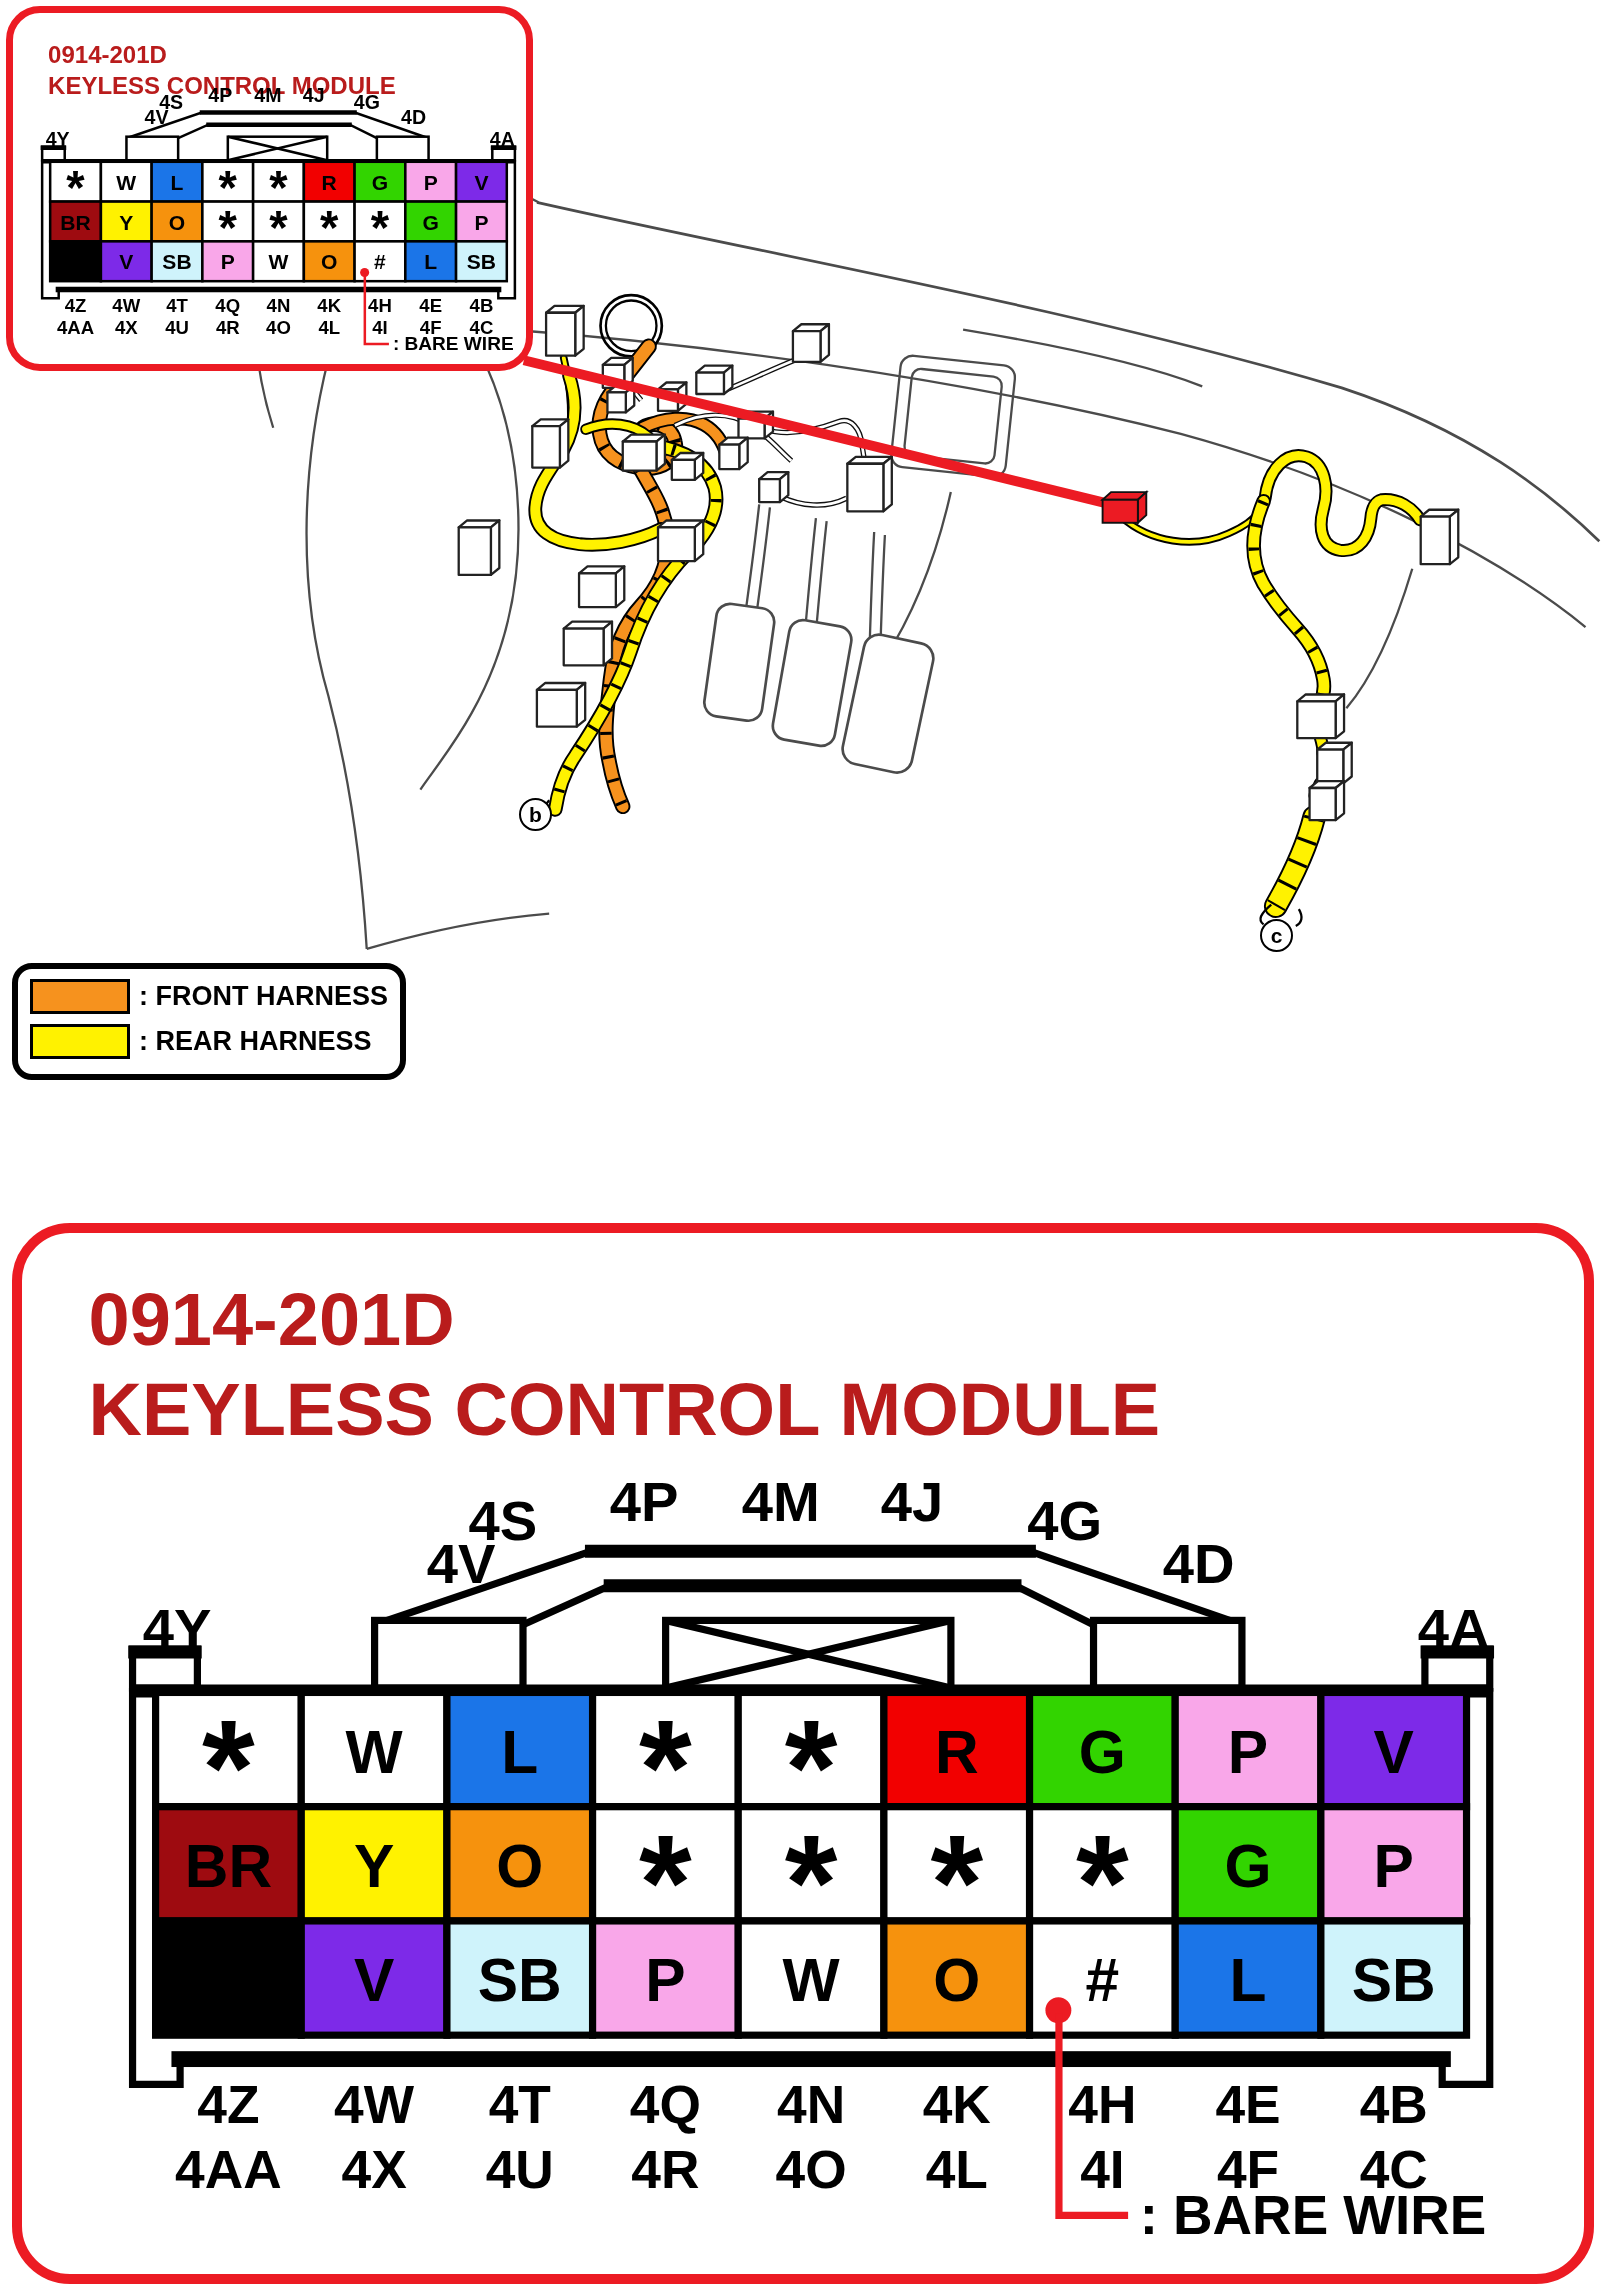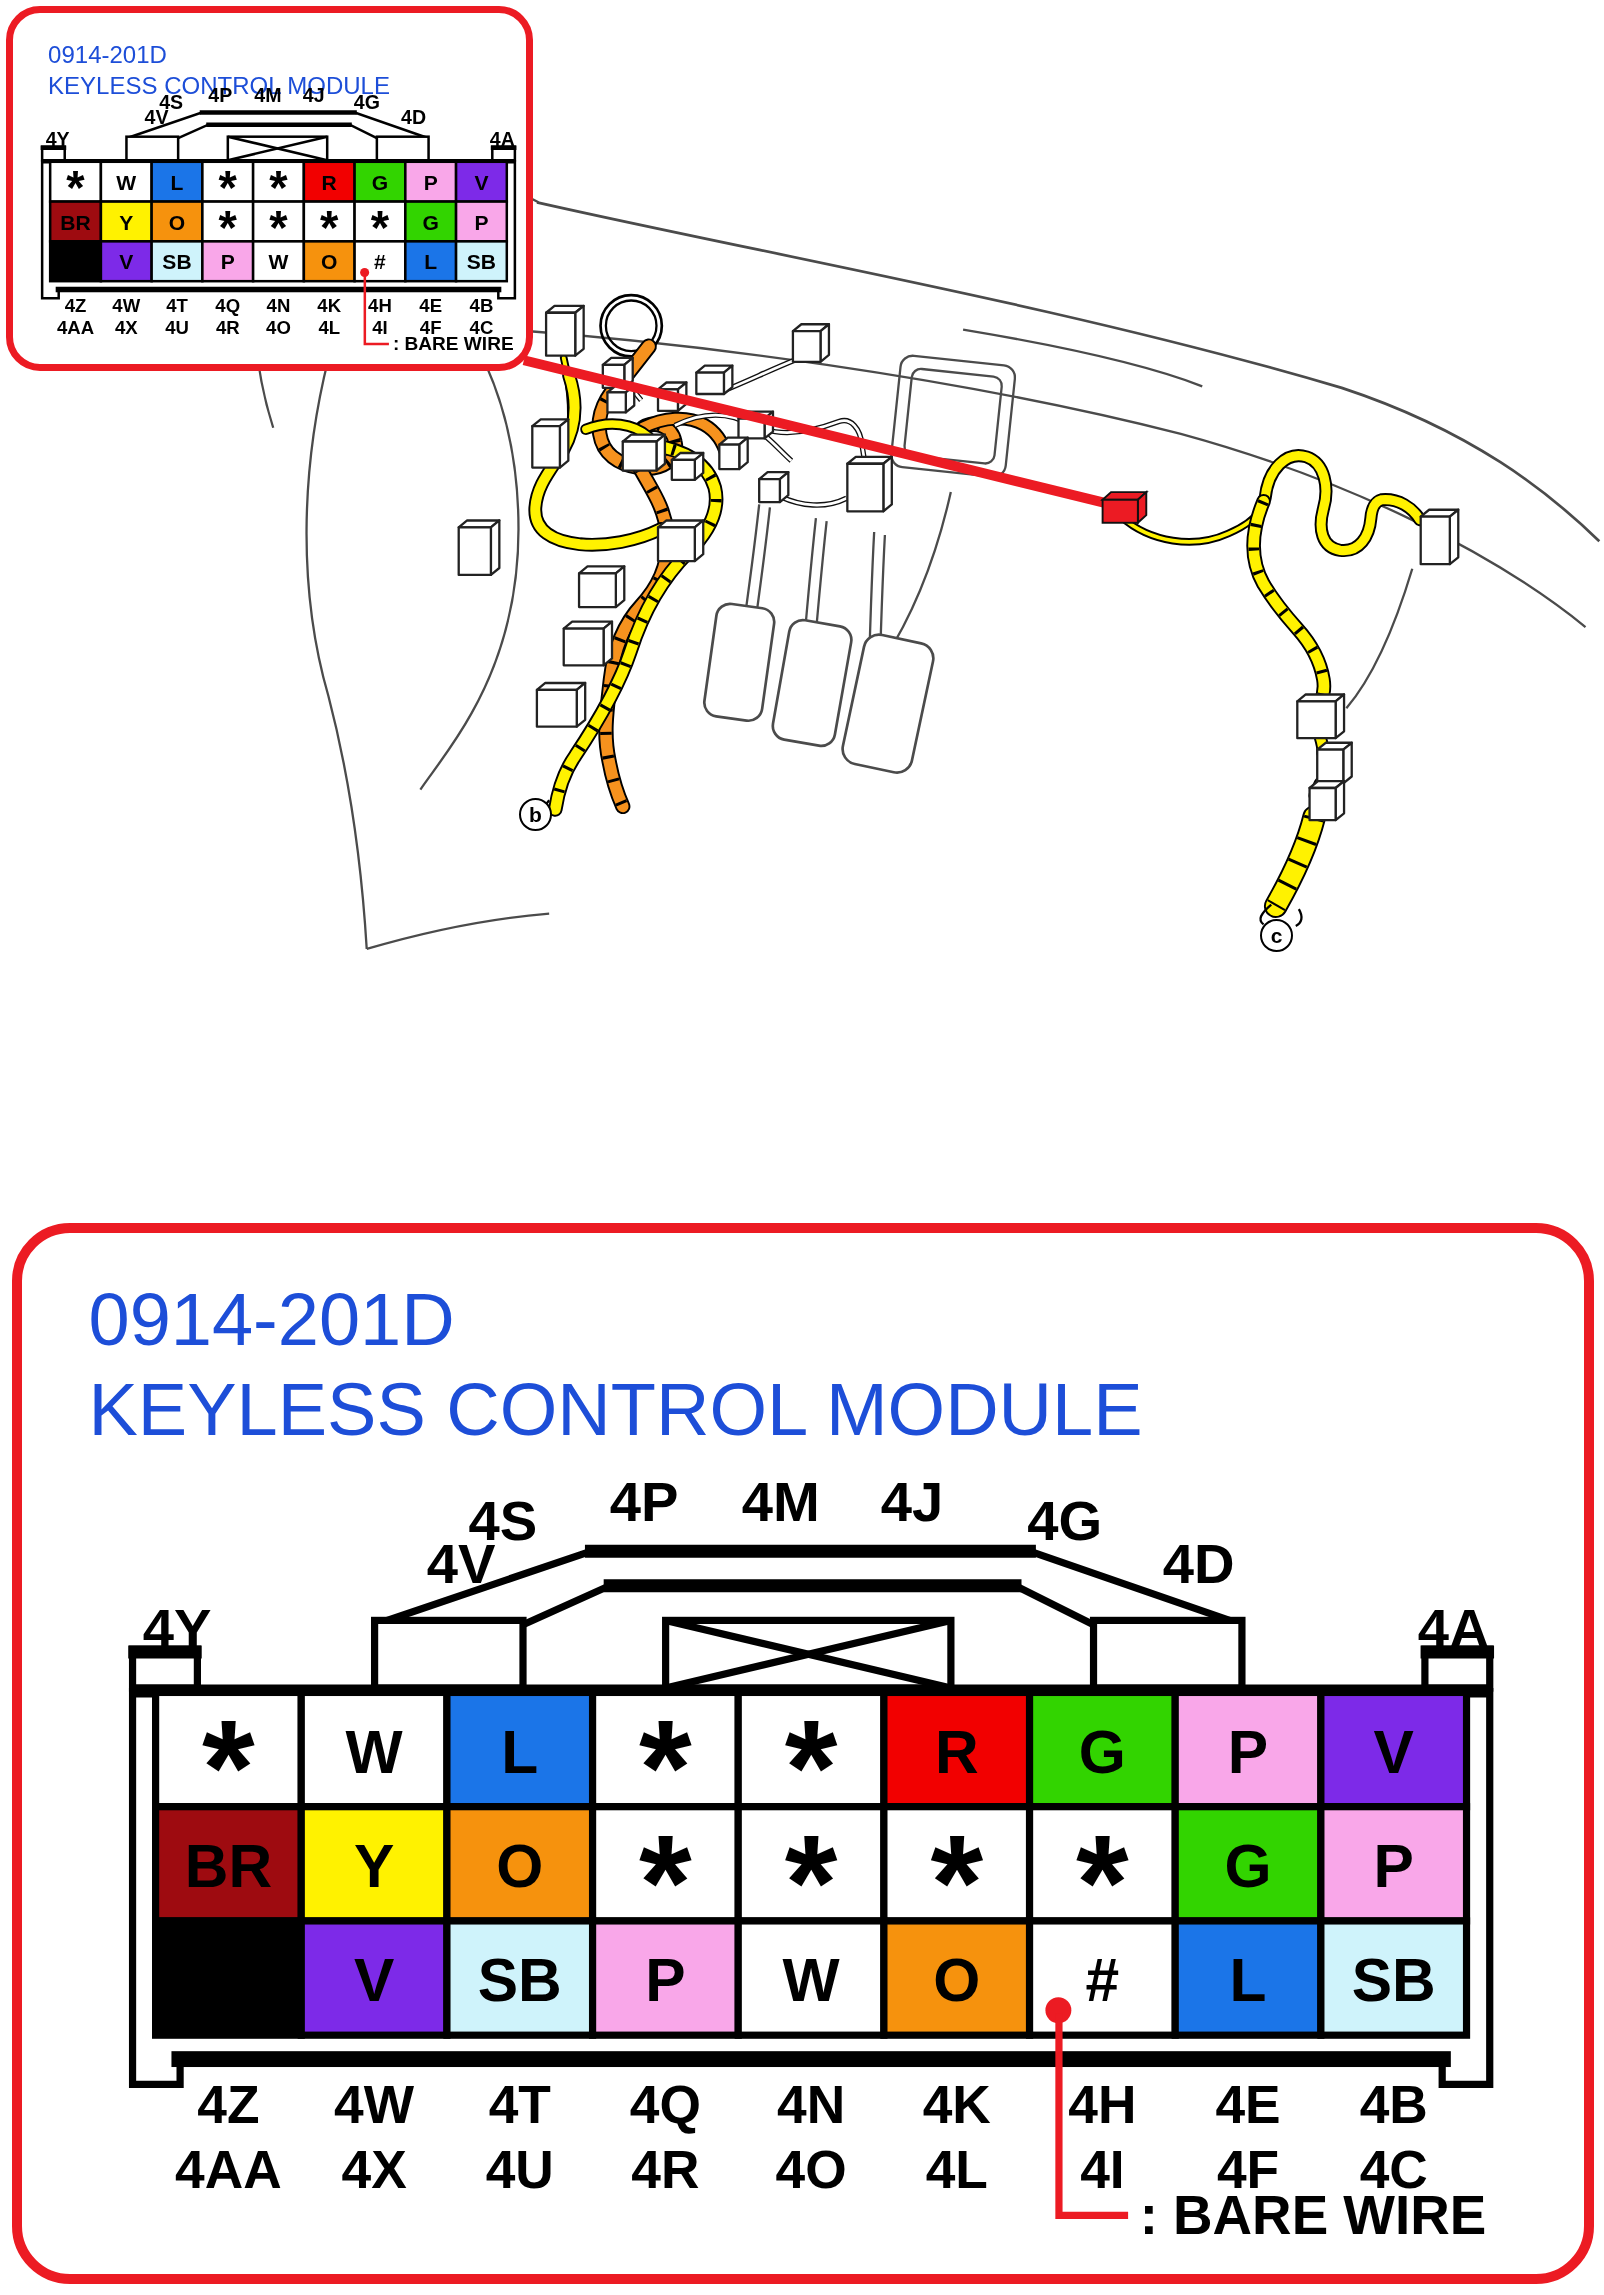--- a/index.html
+++ b/index.html
@@ -3,21 +3,21 @@
 <meta charset="utf-8">
 <style>
   html,body{margin:0;padding:0;background:#fff;}
   .page{position:relative;width:1605px;height:2295px;background:#fff;overflow:hidden;
         font-family:"Liberation Sans","DejaVu Sans",sans-serif;}
   
   .panel{position:absolute;background:#fff;border:7px solid var(--accent,#EC1B23);
          border-radius:34px;box-sizing:border-box;}
   .panel-small{left:6.1px;top:6.1px;width:527px;height:365px;}
   .panel-big{left:11.5px;top:1223px;width:1582px;height:1061px;border-width:10.7px;border-radius:58px;}
-  .title-code,.title-name{font-weight:normal;color:#1d4ed8;line-height:1.05;white-space:nowrap;}
+  .title-code,.title-name{font-weight:bold;color:#b91c1c;line-height:1.05;white-space:nowrap;}
   .panel-small .title-code{margin:29px 0 0 35px;font-size:24px;}
   .panel-small .title-name{margin:5.4px 0 0 35px;font-size:24px;}
   .panel-big .title-code{margin:48px 0 0 67px;font-size:74px;}
   .panel-big .title-name{margin:12.3px 0 0 67px;font-size:74px;}
   .connector-svg{position:absolute;}
   .panel-small .connector-svg{left:10.7px;top:72px;width:503px;height:271px;}
   .panel-big .connector-svg{left:60px;top:239px;width:1441px;height:778px;}
   
   .connector-svg text{font-family:"Liberation Sans","DejaVu Sans",sans-serif;font-weight:bold;fill:#000;}
   .connector-svg .ln{fill:none;stroke:#000;stroke-width:5;}
@@ -412,20 +412,30 @@
         <text x="576" y="34">4J</text>
         <text x="682" y="47">4G</text>
         <text x="263" y="77">4V</text>
         <text x="775" y="77">4D</text>
         <text x="66" y="122">4Y</text>
         <text x="952" y="122">4A</text>
       </g>
     </svg>
   </div>
 
+  <div class="legend">
+    <div class="legend-row">
+      <span class="legend-swatch" style="background-color: rgb(246, 146, 30);"></span>
+      <span class="legend-label">: FRONT HARNESS</span>
+    </div>
+    <div class="legend-row">
+      <span class="legend-swatch" style="background-color: rgb(255, 242, 0);"></span>
+      <span class="legend-label">: REAR HARNESS</span>
+    </div>
+  </div>
 
   <div class="panel panel-big">
     <div class="title-code">0914-201D</div>
     <div class="title-name">KEYLESS CONTROL MODULE</div>
     <svg class="connector-svg" viewBox="0 0 1000 540">
       <g>
         <polyline class="ln" points="203,106 353,55 658,55 805,106"></polyline>
         <line class="thick" x1="349" y1="55" x2="662" y2="55"></line>
         <polyline class="ln" points="306,106 366,79 648,79 702,106"></polyline>
         <line class="thick" x1="362" y1="79" x2="652" y2="79"></line>

